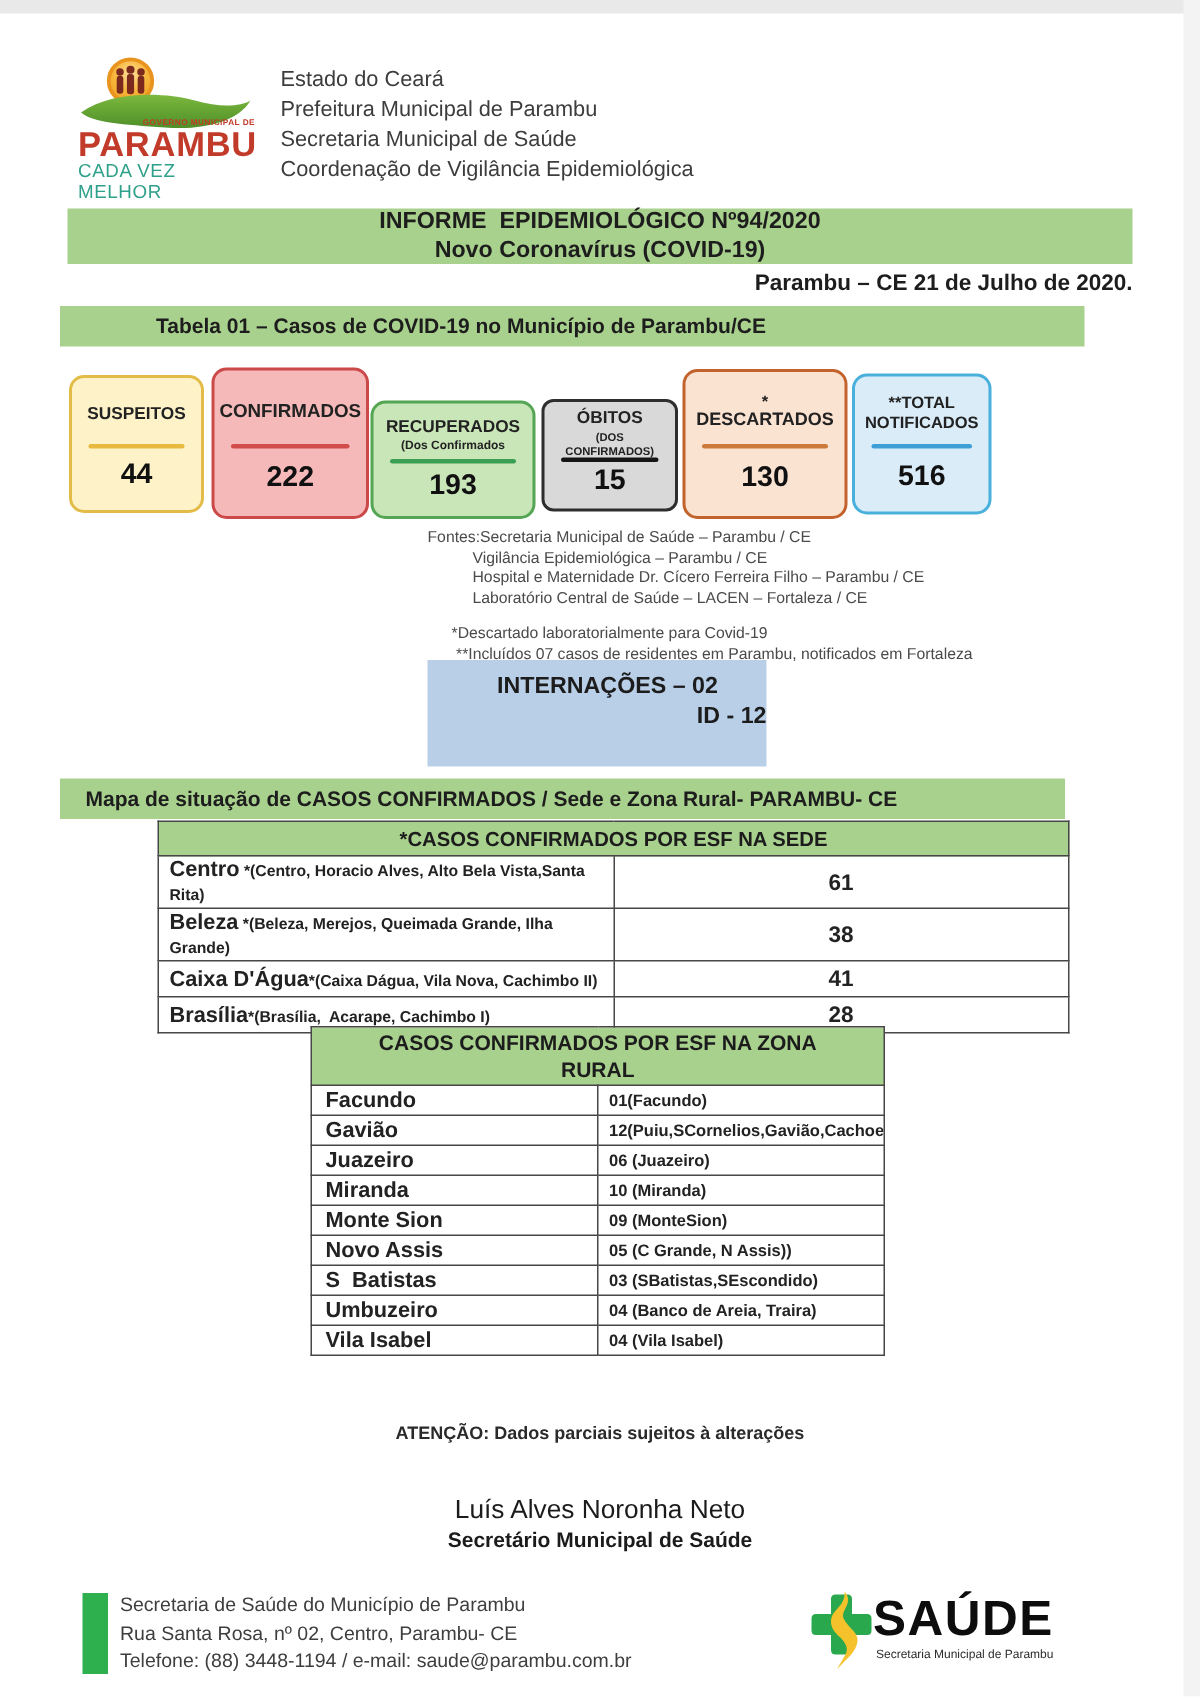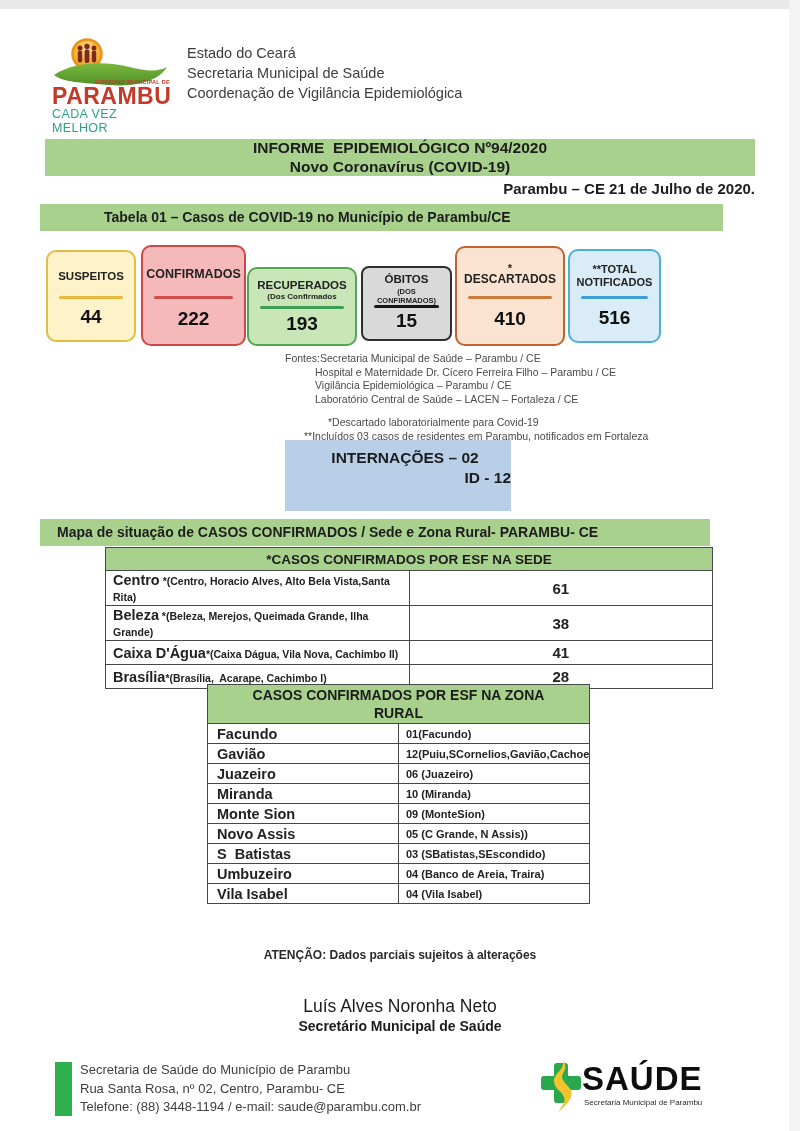--- a/index.html
+++ b/index.html
@@ -48,21 +48,21 @@
   .c4 .sub-lbl { font-size:7.5px; }
   .c5 { left:455px; top:246px; width:110px; height:100px; background:#fbe3d2; border-color:#c2632d; border-width:2.5px; }
   .c5 .main-lbl { font-size:12px; }
   .c6 { left:568px; top:249px; width:93px;  height:94px;  background:#d9ecf8; border-color:#49b0dc; border-width:2.5px; }
   .c6 .main-lbl { font-size:11px; }
 
   
   .sources { left:285px; top:352px; width:420px; font-size:10.5px; color:#4a4a4a; line-height:13.5px; }
   .sources .ind { margin-left:30px; }
   .sources .gap { height:10px; }
-  .sources .n1 { margin-left:43px; }
+  .sources .n1 { margin-left:16px; }
   .sources .n2 { margin-left:19px; }
 
   
   .intern-box { left:285px; top:440px; width:226px; height:71px; background:#b9cfe8; padding-top:9px; font-weight:bold; font-size:15.5px; color:#1c1c1c; }
   .intern-box .l1 { text-align:center; padding-left:14px; }
   .intern-box .l2 { padding-left:30px; margin-top:2px;text-align:right; }
 
   
   table { border-collapse:collapse; position:absolute; table-layout:fixed; }
   .sede-table { left:105px; top:547px; width:608px; }
@@ -121,20 +121,21 @@
     </g>
     <path d="M2 38 C22 24 55 24 78 30 C95 35 108 34 115 30 C107 44 84 50 58 48 C30 46 10 45 2 38 Z" fill="url(#leafG)"></path>
   </svg>
   <div class="abs logo-gov" data-bind="header.logo.gov_line">GOVERNO MUNICIPAL DE</div>
   <div class="abs logo-name" data-bind="header.logo.name">PARAMBU</div>
   <div class="abs logo-slogan" data-bind="header.logo.slogan">CADA VEZ MELHOR</div>
 </div>
 
 <div class="abs agency">
   <div data-bind="header.agency_lines.0">Estado do Ceará</div>
+  <div data-bind="header.agency_lines.1">Prefeitura Municipal de Parambu</div>
   <div data-bind="header.agency_lines.2">Secretaria Municipal de Saúde</div>
   <div data-bind="header.agency_lines.3">Coordenação de Vigilância Epidemiológica</div>
 </div>
 
 <div class="abs bar bar1">
   <span data-bind="info_bar.left">INFORME  EPIDEMIOLÓGICO Nº94/2020</span>
   <span data-bind="info_bar.right">Novo Coronavírus (COVID-19)</span>
 </div>
 <div class="abs date-line" data-bind="date_line">Parambu – CE 21 de Julho de 2020.</div>
 
@@ -169,38 +170,38 @@
   </div>
   <div class="rule" style="background:#151515"></div>
   <div class="num" data-bind="cards.3.value">15</div>
 </div>
 <div class="card c5">
   <div class="lbl">
     <span class="star" data-bind="cards.4.star">*</span>
     <span class="main-lbl" data-bind="cards.4.label">DESCARTADOS</span>
   </div>
   <div class="rule" style="background:#cb7a3c"></div>
-  <div class="num" data-bind="cards.4.value">410</div>
+  <div class="num" data-bind="cards.4.value">130</div>
 </div>
 <div class="card c6">
   <div class="lbl">
       <span class="main-lbl" data-bind="cards.5.label">**TOTAL NOTIFICADOS</span>
     </div>
   <div class="rule" style="background:#3d9fd6"></div>
   <div class="num" data-bind="cards.5.value">516</div>
 </div>
 
 <div class="abs sources">
   <div data-bind="sources.line1">Fontes:Secretaria Municipal de Saúde – Parambu / CE</div>
+  <div class="ind" data-bind="sources.line2">Vigilância Epidemiológica – Parambu / CE</div>
   <div class="ind" data-bind="sources.line3">Hospital e Maternidade Dr. Cícero Ferreira Filho – Parambu / CE</div>
-  <div class="ind" data-bind="sources.line2">Vigilância Epidemiológica – Parambu / CE</div>
   <div class="ind" data-bind="sources.line4">Laboratório Central de Saúde – LACEN – Fortaleza / CE</div>
   <div class="gap"></div>
   <div class="n1" data-bind="sources.note1">*Descartado laboratorialmente para Covid-19</div>
-  <div class="n2" data-bind="sources.note2">**Incluídos 03 casos de residentes em Parambu, notificados em Fortaleza</div>
+  <div class="n2" data-bind="sources.note2">**Incluídos 07 casos de residentes em Parambu, notificados em Fortaleza</div>
 </div>
 
 <div class="abs intern-box">
   <div class="l1" data-bind="internacoes.line1">INTERNAÇÕES – 02</div>
   <div class="l2" data-bind="internacoes.line2">ID - 12</div>
 </div>
 
 <div class="abs bar bar-map" data-bind="map_bar">Mapa de situação de CASOS CONFIRMADOS / Sede e Zona Rural- PARAMBU- CE</div>
 
 <table class="sede-table">

